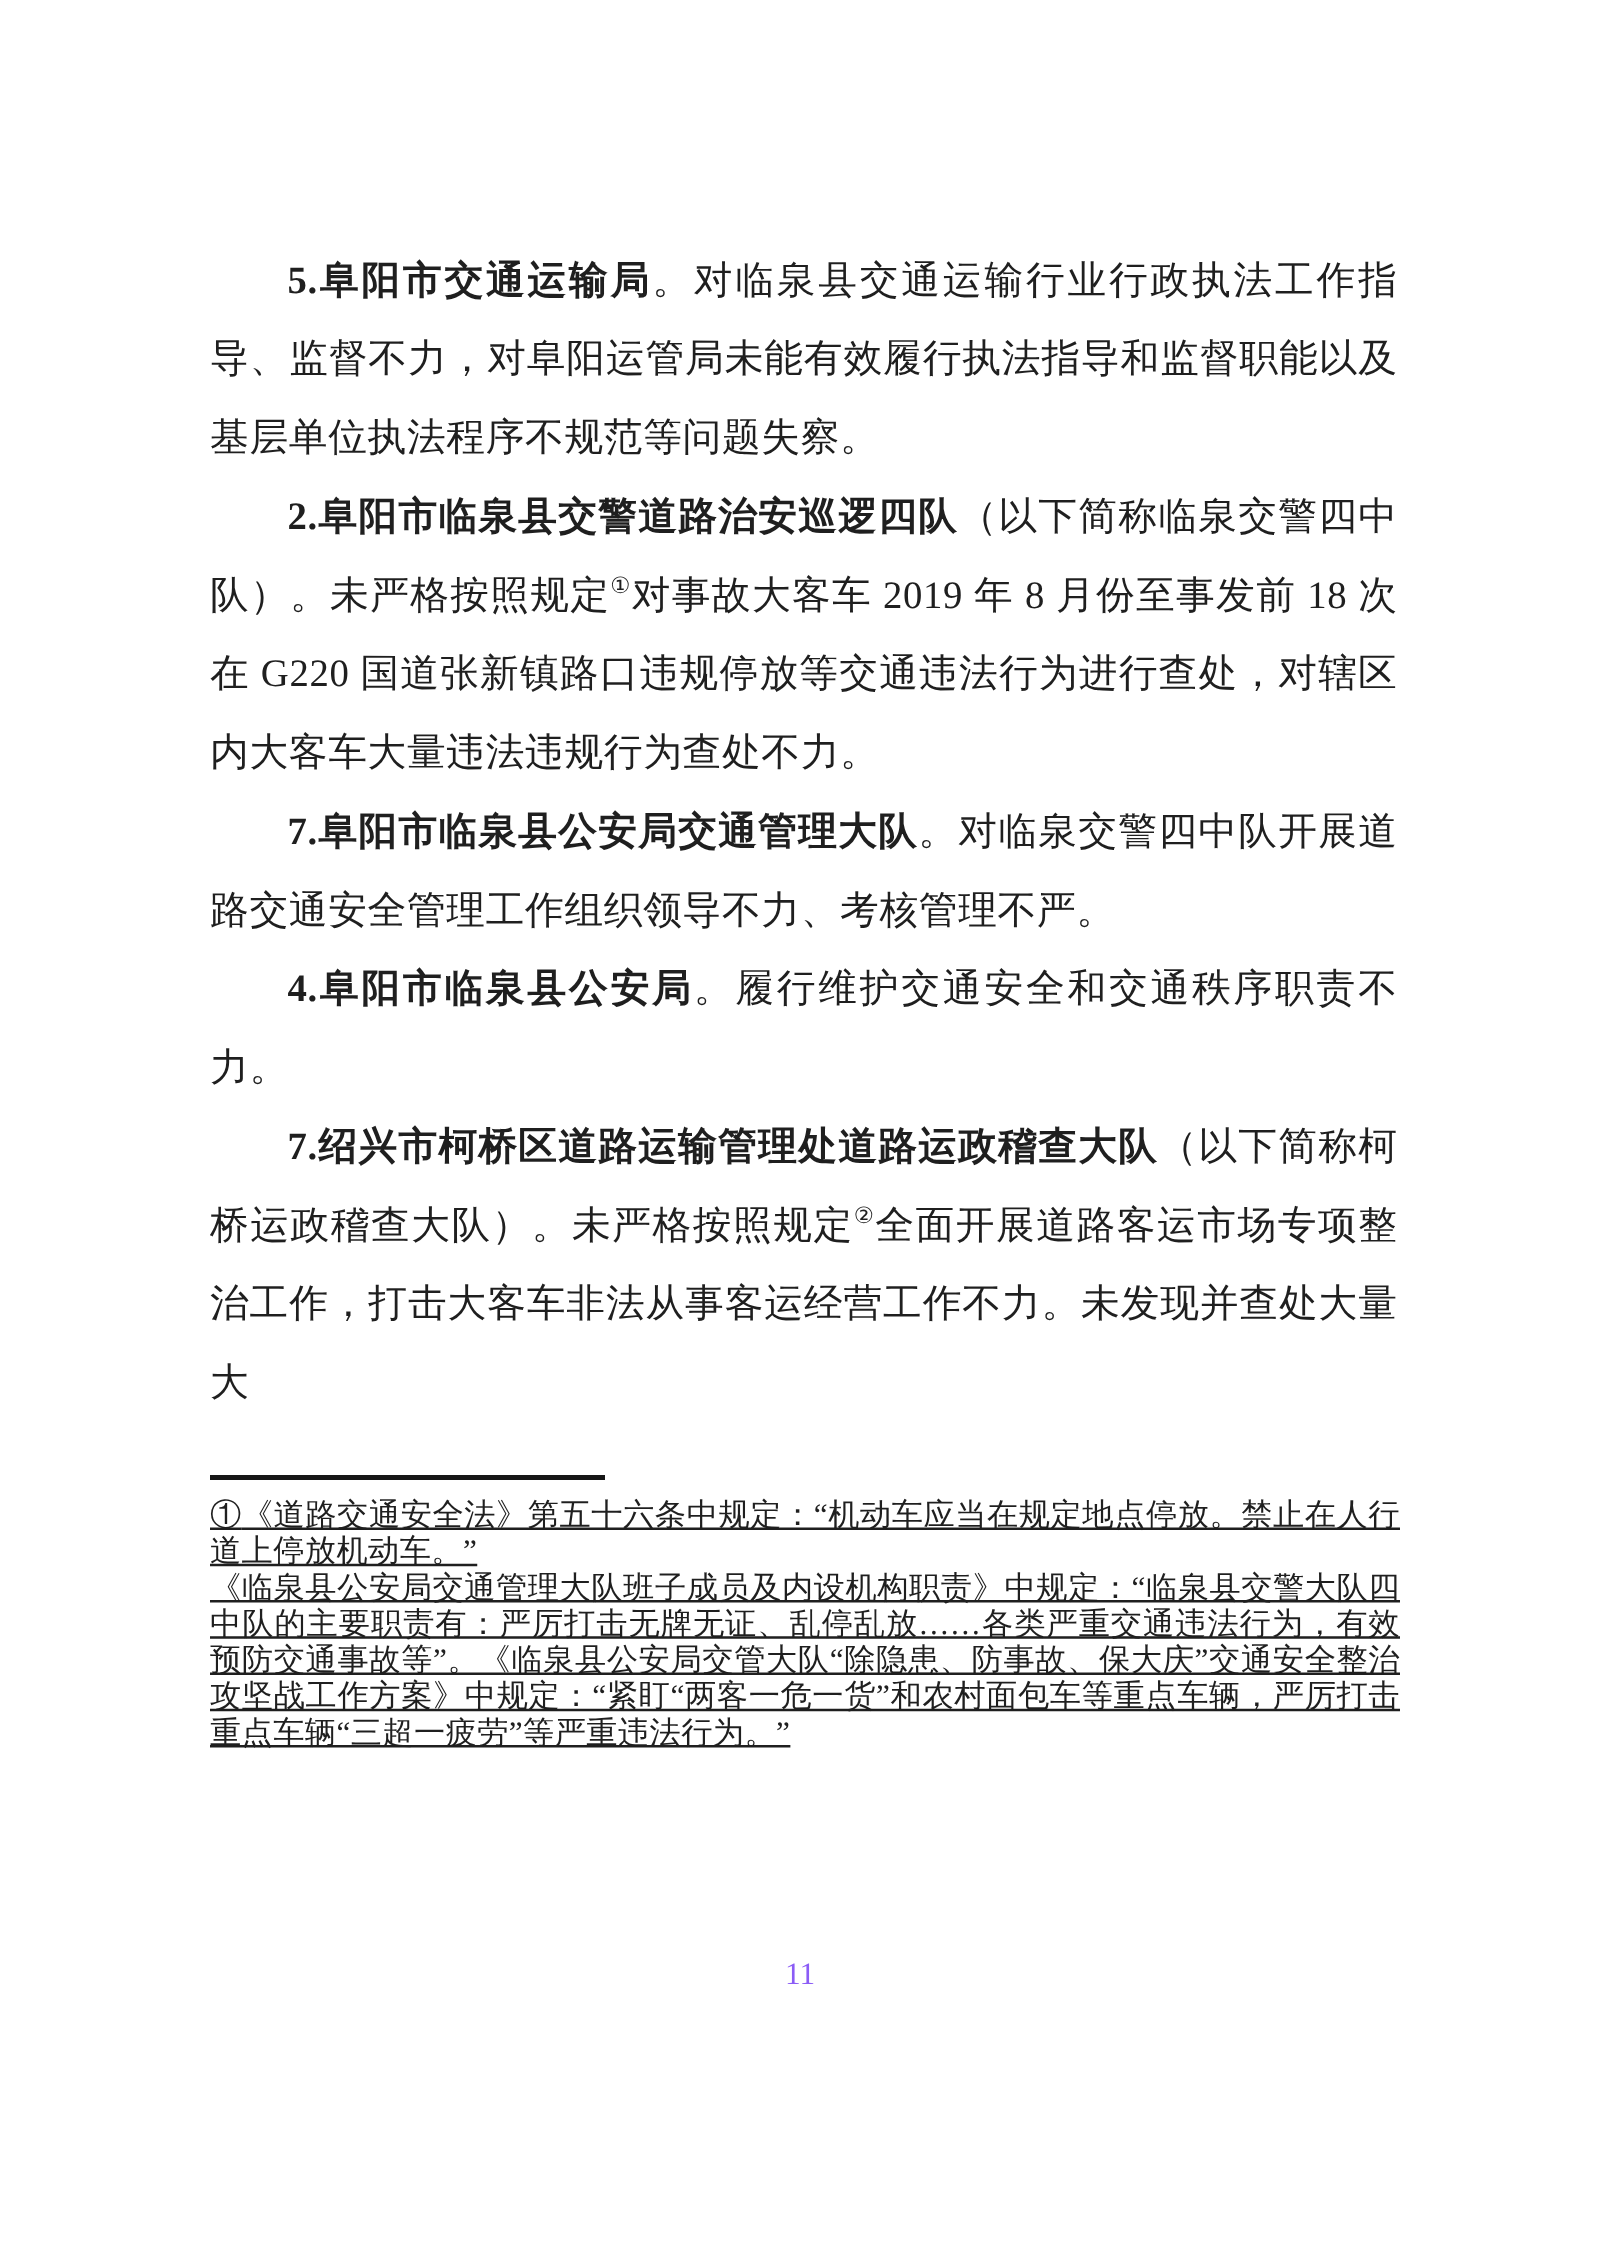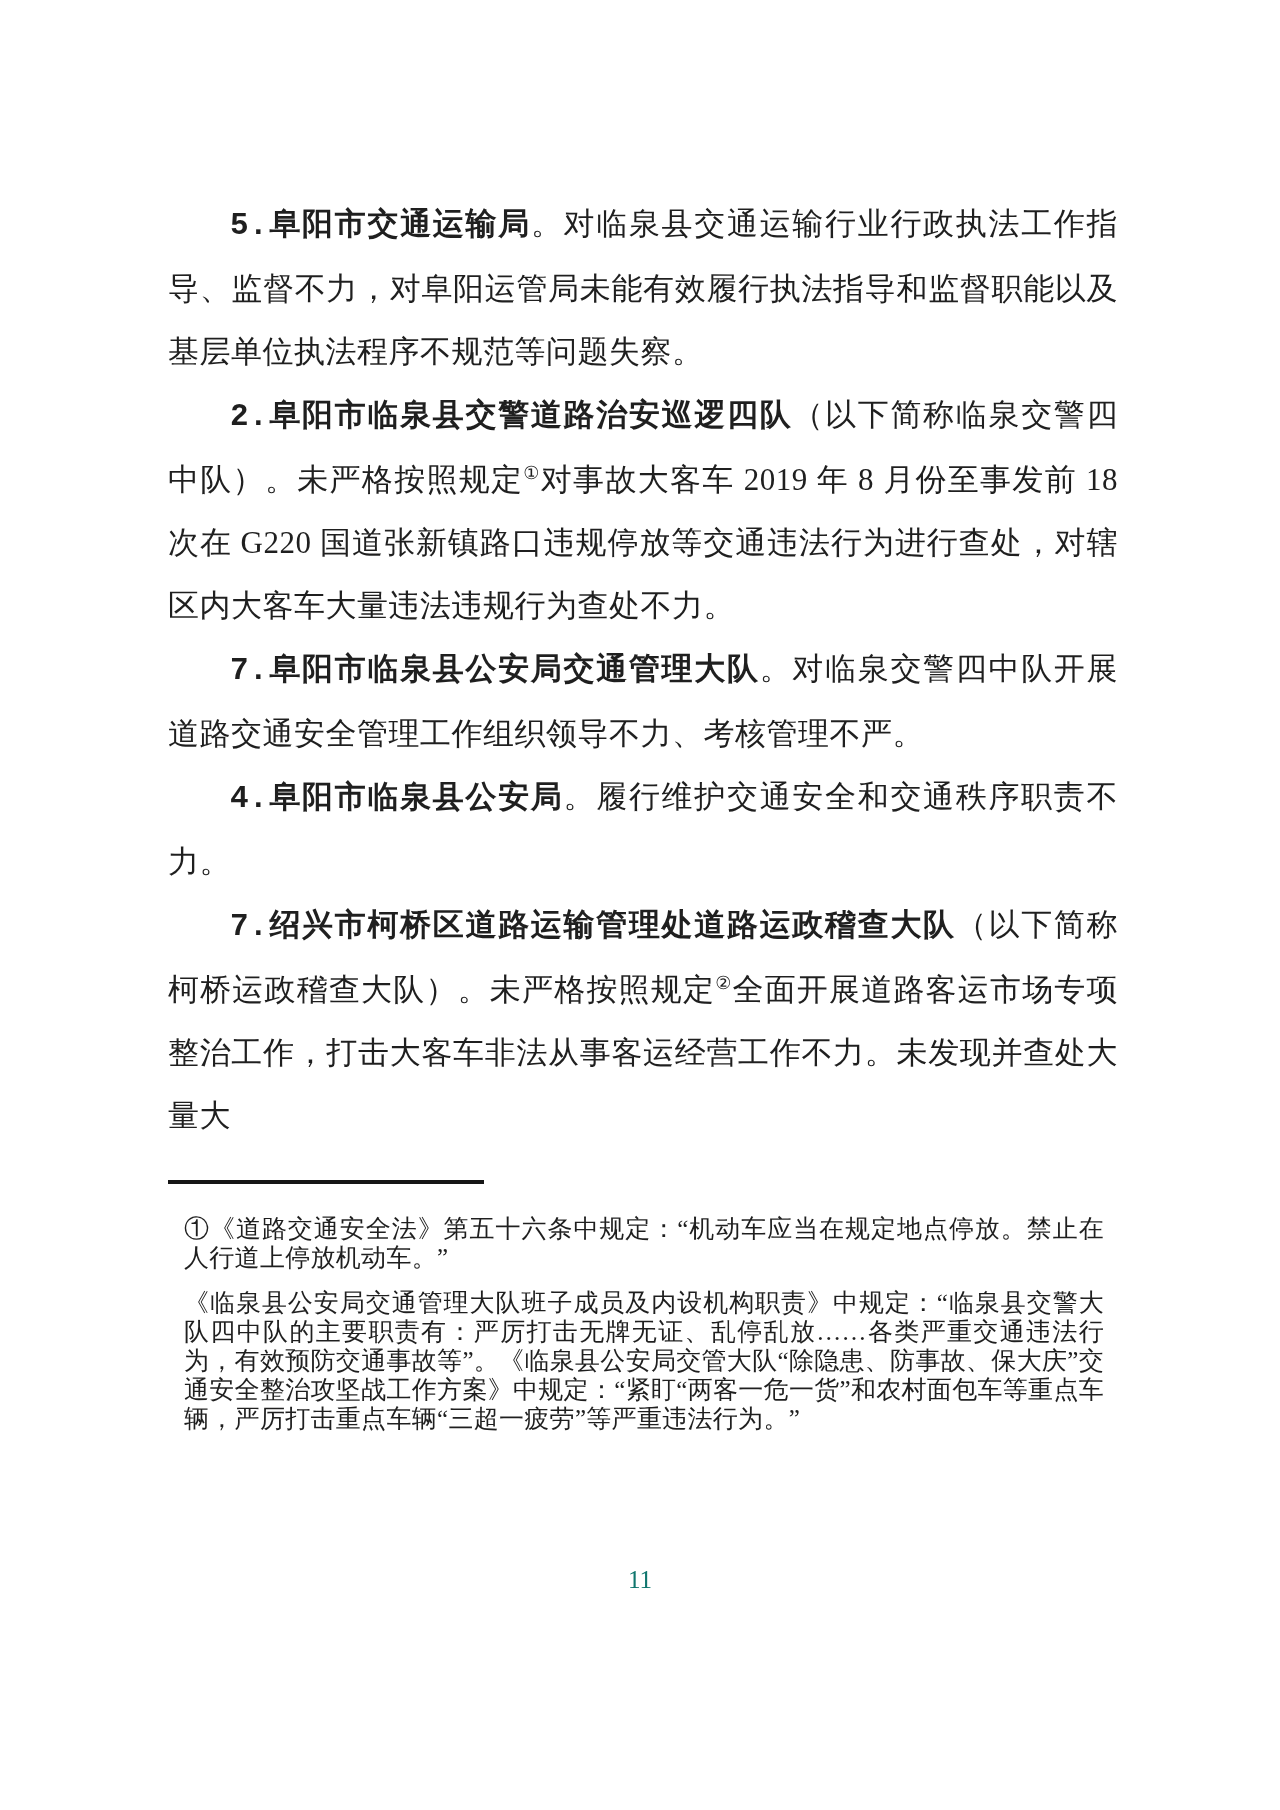--- a/index.html
+++ b/index.html
@@ -26,21 +26,20 @@
     text-align: justify;
     letter-spacing: 0.5px;
   }
   .main-text p {
     margin: 0;
     padding: 0;
     text-indent: 2em;
   }
   .org {
     font-weight: bold;
-    font-family: Liberation Mono, monospace;
   }
   sup.fnref {
     font-size: 0.58em;
     vertical-align: super;
     line-height: 0;
   }
   .fn-sep {
     position: absolute;
     left: 168px;
     top: 1180px;
@@ -52,31 +51,32 @@
     position: absolute;
     left: 168px;
     top: 1198px;
     width: 952px;
     font-size: 25px;
     line-height: 29px;
     text-align: justify;
     letter-spacing: 0.3px;
   }
   .footnotes p {
-    margin: 16px;
+    margin: 0;
     padding: 0;
+    text-decoration: underline;
   }
   .page-number {
     position: absolute;
     left: 0;
     top: 1566px;
     width: 100%;
     text-align: center;
     font-size: 25px;
-    color: #0f766e;
+    color: #8b5cf6;
   }
 </style>
 </head>
 <body>
 
 <div class="page">
 
   <div class="main-text">
     <p><b class="org">5.阜阳市交通运输局</b><span>。对临泉县交通运输行业行政执法工作指导、监督不力，对阜阳运管局未能有效履行执法指导和监督职能以及基层单位执法程序不规范等问题失察。</span><sup class="fnref"></sup><span></span></p>
 

